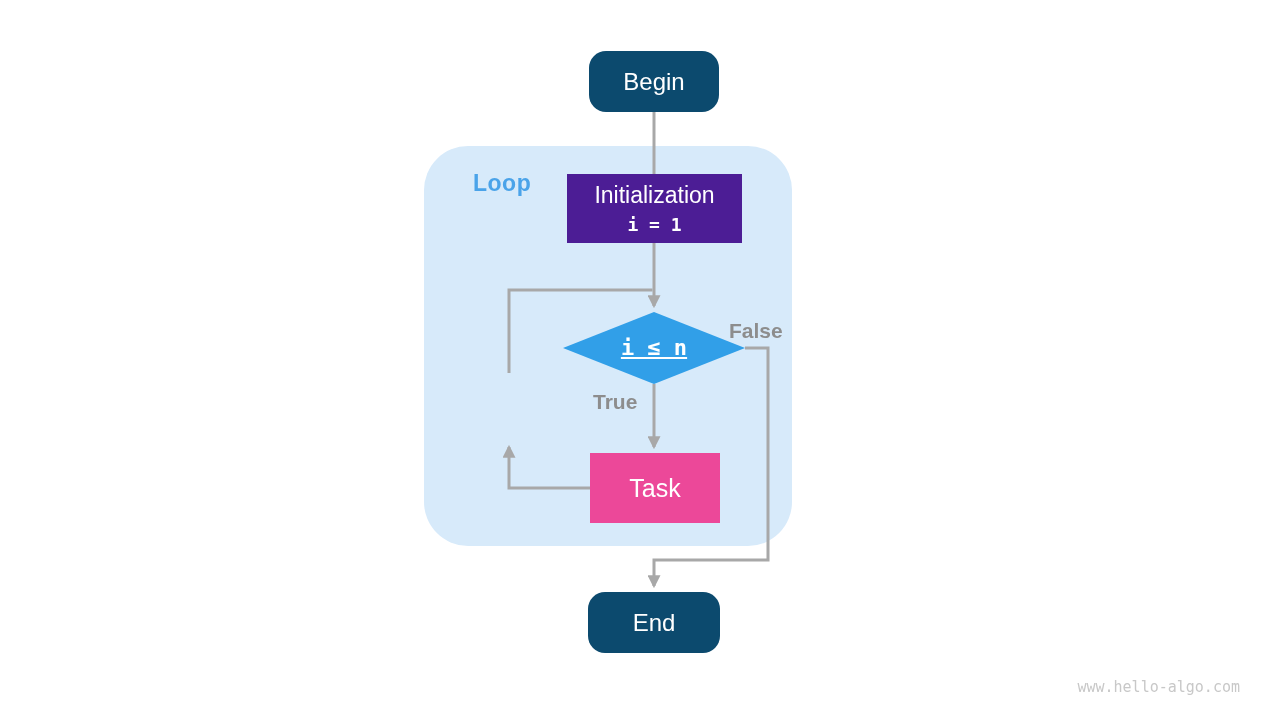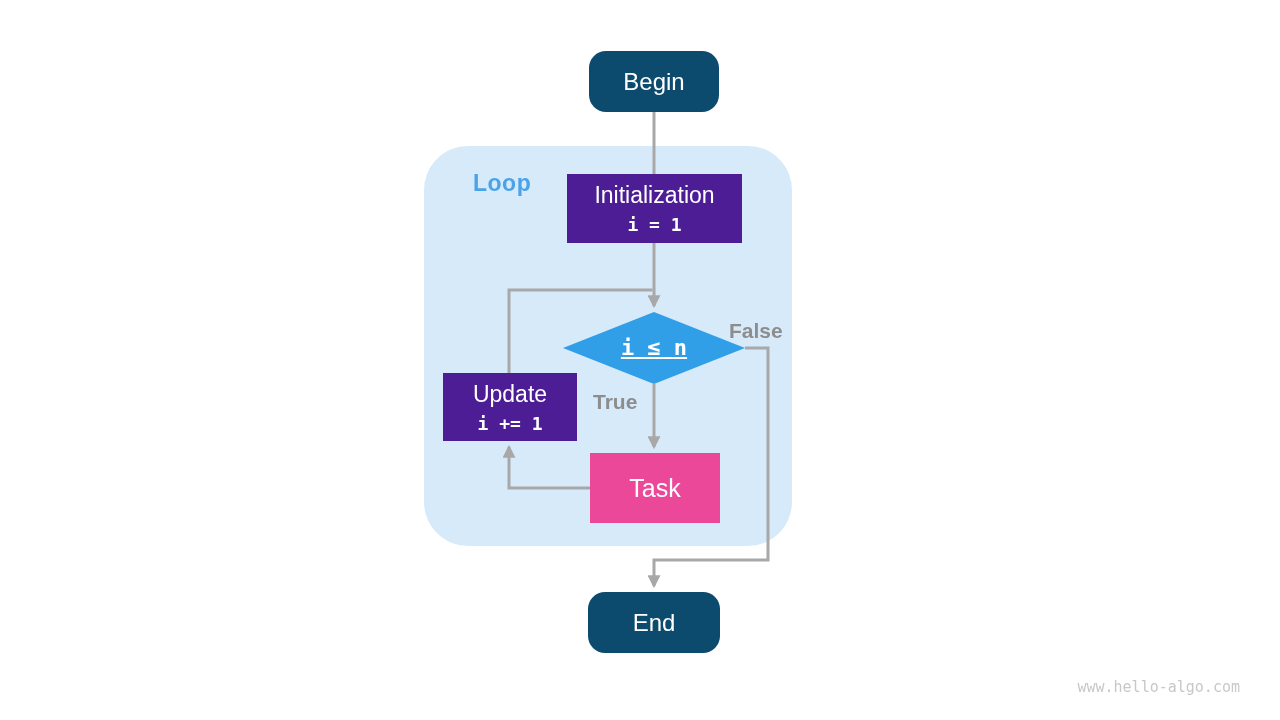--- a/index.html
+++ b/index.html
@@ -140,24 +140,20 @@
     <span>Begin</span>
   </div>
 
   <div class="abs node node-process node-initialization">
     <span>Initialization</span>
     <span class="code-line">i = 1</span>
   </div>
 
   <div class="abs condition-label">i ≤ n</div>
 
-  <div class="abs node node-process node-update">
-    <span>Update</span>
-    <span class="code-line">i += 1</span>
-  </div>
 
   <div class="abs node node-task">
     <span>Task</span>
   </div>
 
   <div class="abs node node-terminal node-end">
     <span>End</span>
   </div>
 
   <div class="abs branch-label branch-true">True</div>

